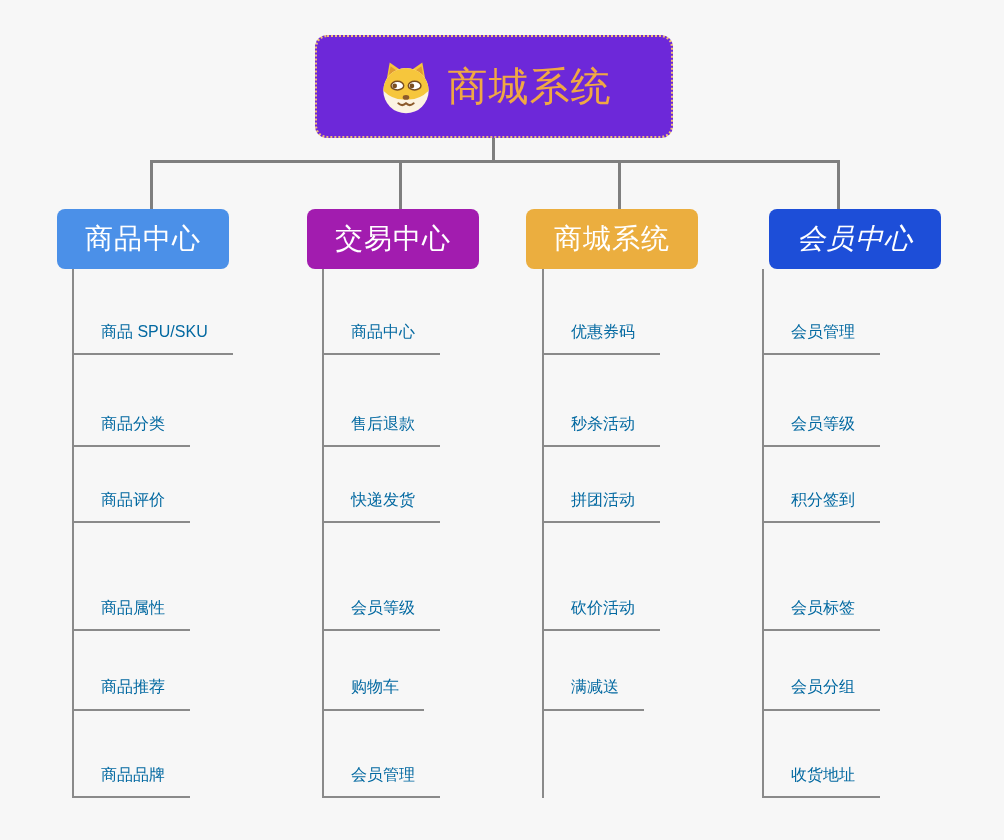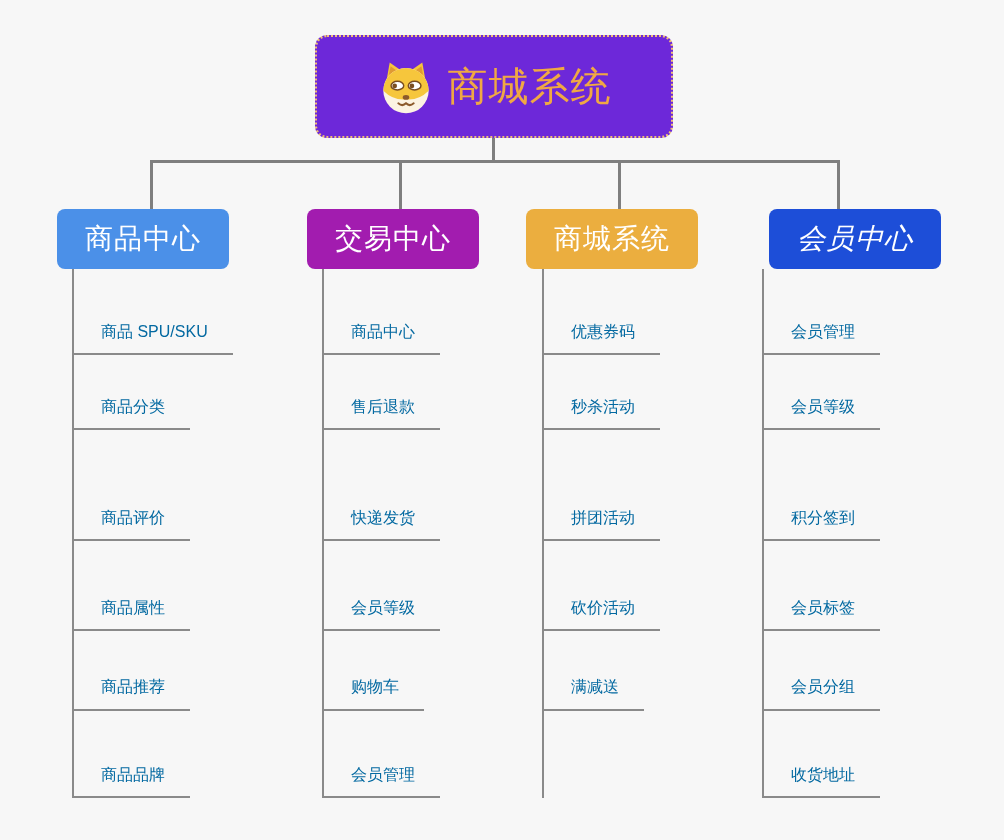--- a/index.html
+++ b/index.html
@@ -51,22 +51,22 @@
   .topic{
     position:absolute;left:0;
     display:inline-block;
     font-size:16px;color:#0369a1;
     line-height:30px;
     padding:0 25px 6px 27px;
     border-bottom:2px solid #8a8a8a;
     white-space:nowrap;
   }
   .topic:nth-child(1){top:48px;}
-  .topic:nth-child(2){top:123px;}
-  .topic:nth-child(3){top:234px;}
+  .topic:nth-child(2){top:140px;}
+  .topic:nth-child(3){top:216px;}
   .topic:nth-child(4){top:324px;text-align:right;}
   .topic:nth-child(5){top:404px;font-family:Liberation Mono, monospace;}
   .topic:nth-child(6){top:491px;}
 </style>
 </head>
 <body>
 
 <div class="canvas">
 
   <div class="line" style="left: 492px; top: 138px; width: 3px; height: 23px; background: rgb(127, 127, 127);"></div>

